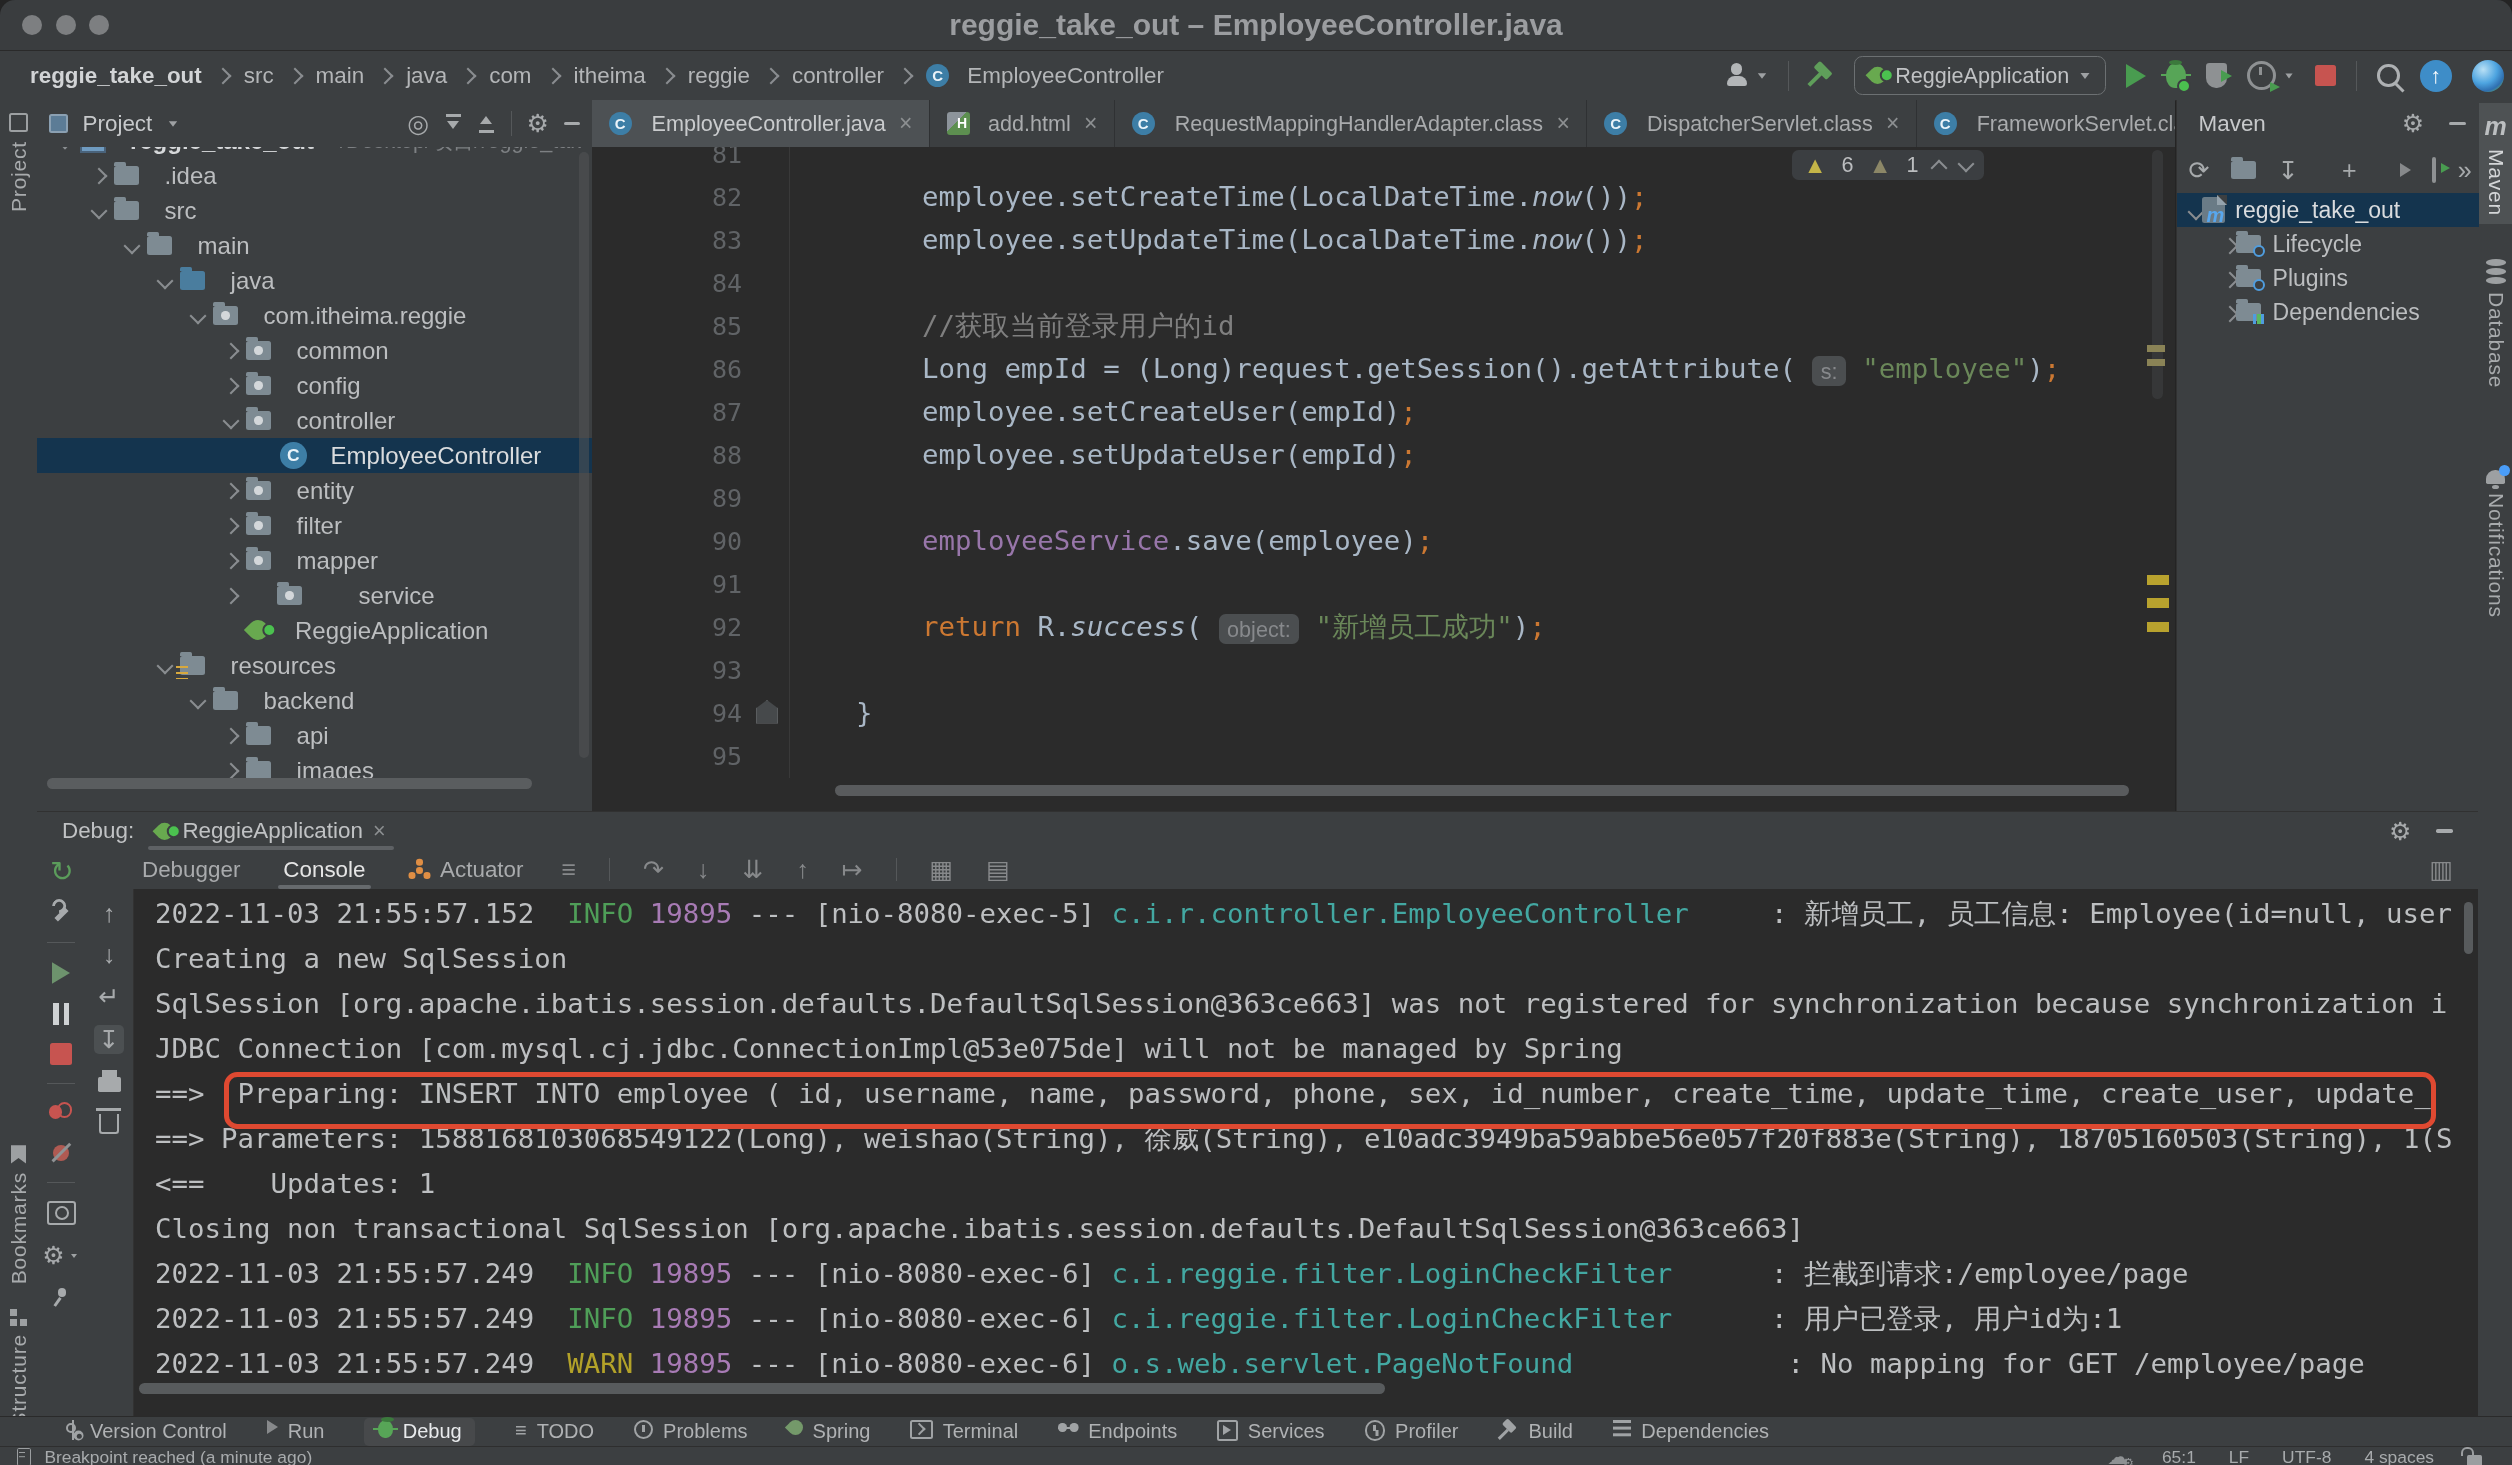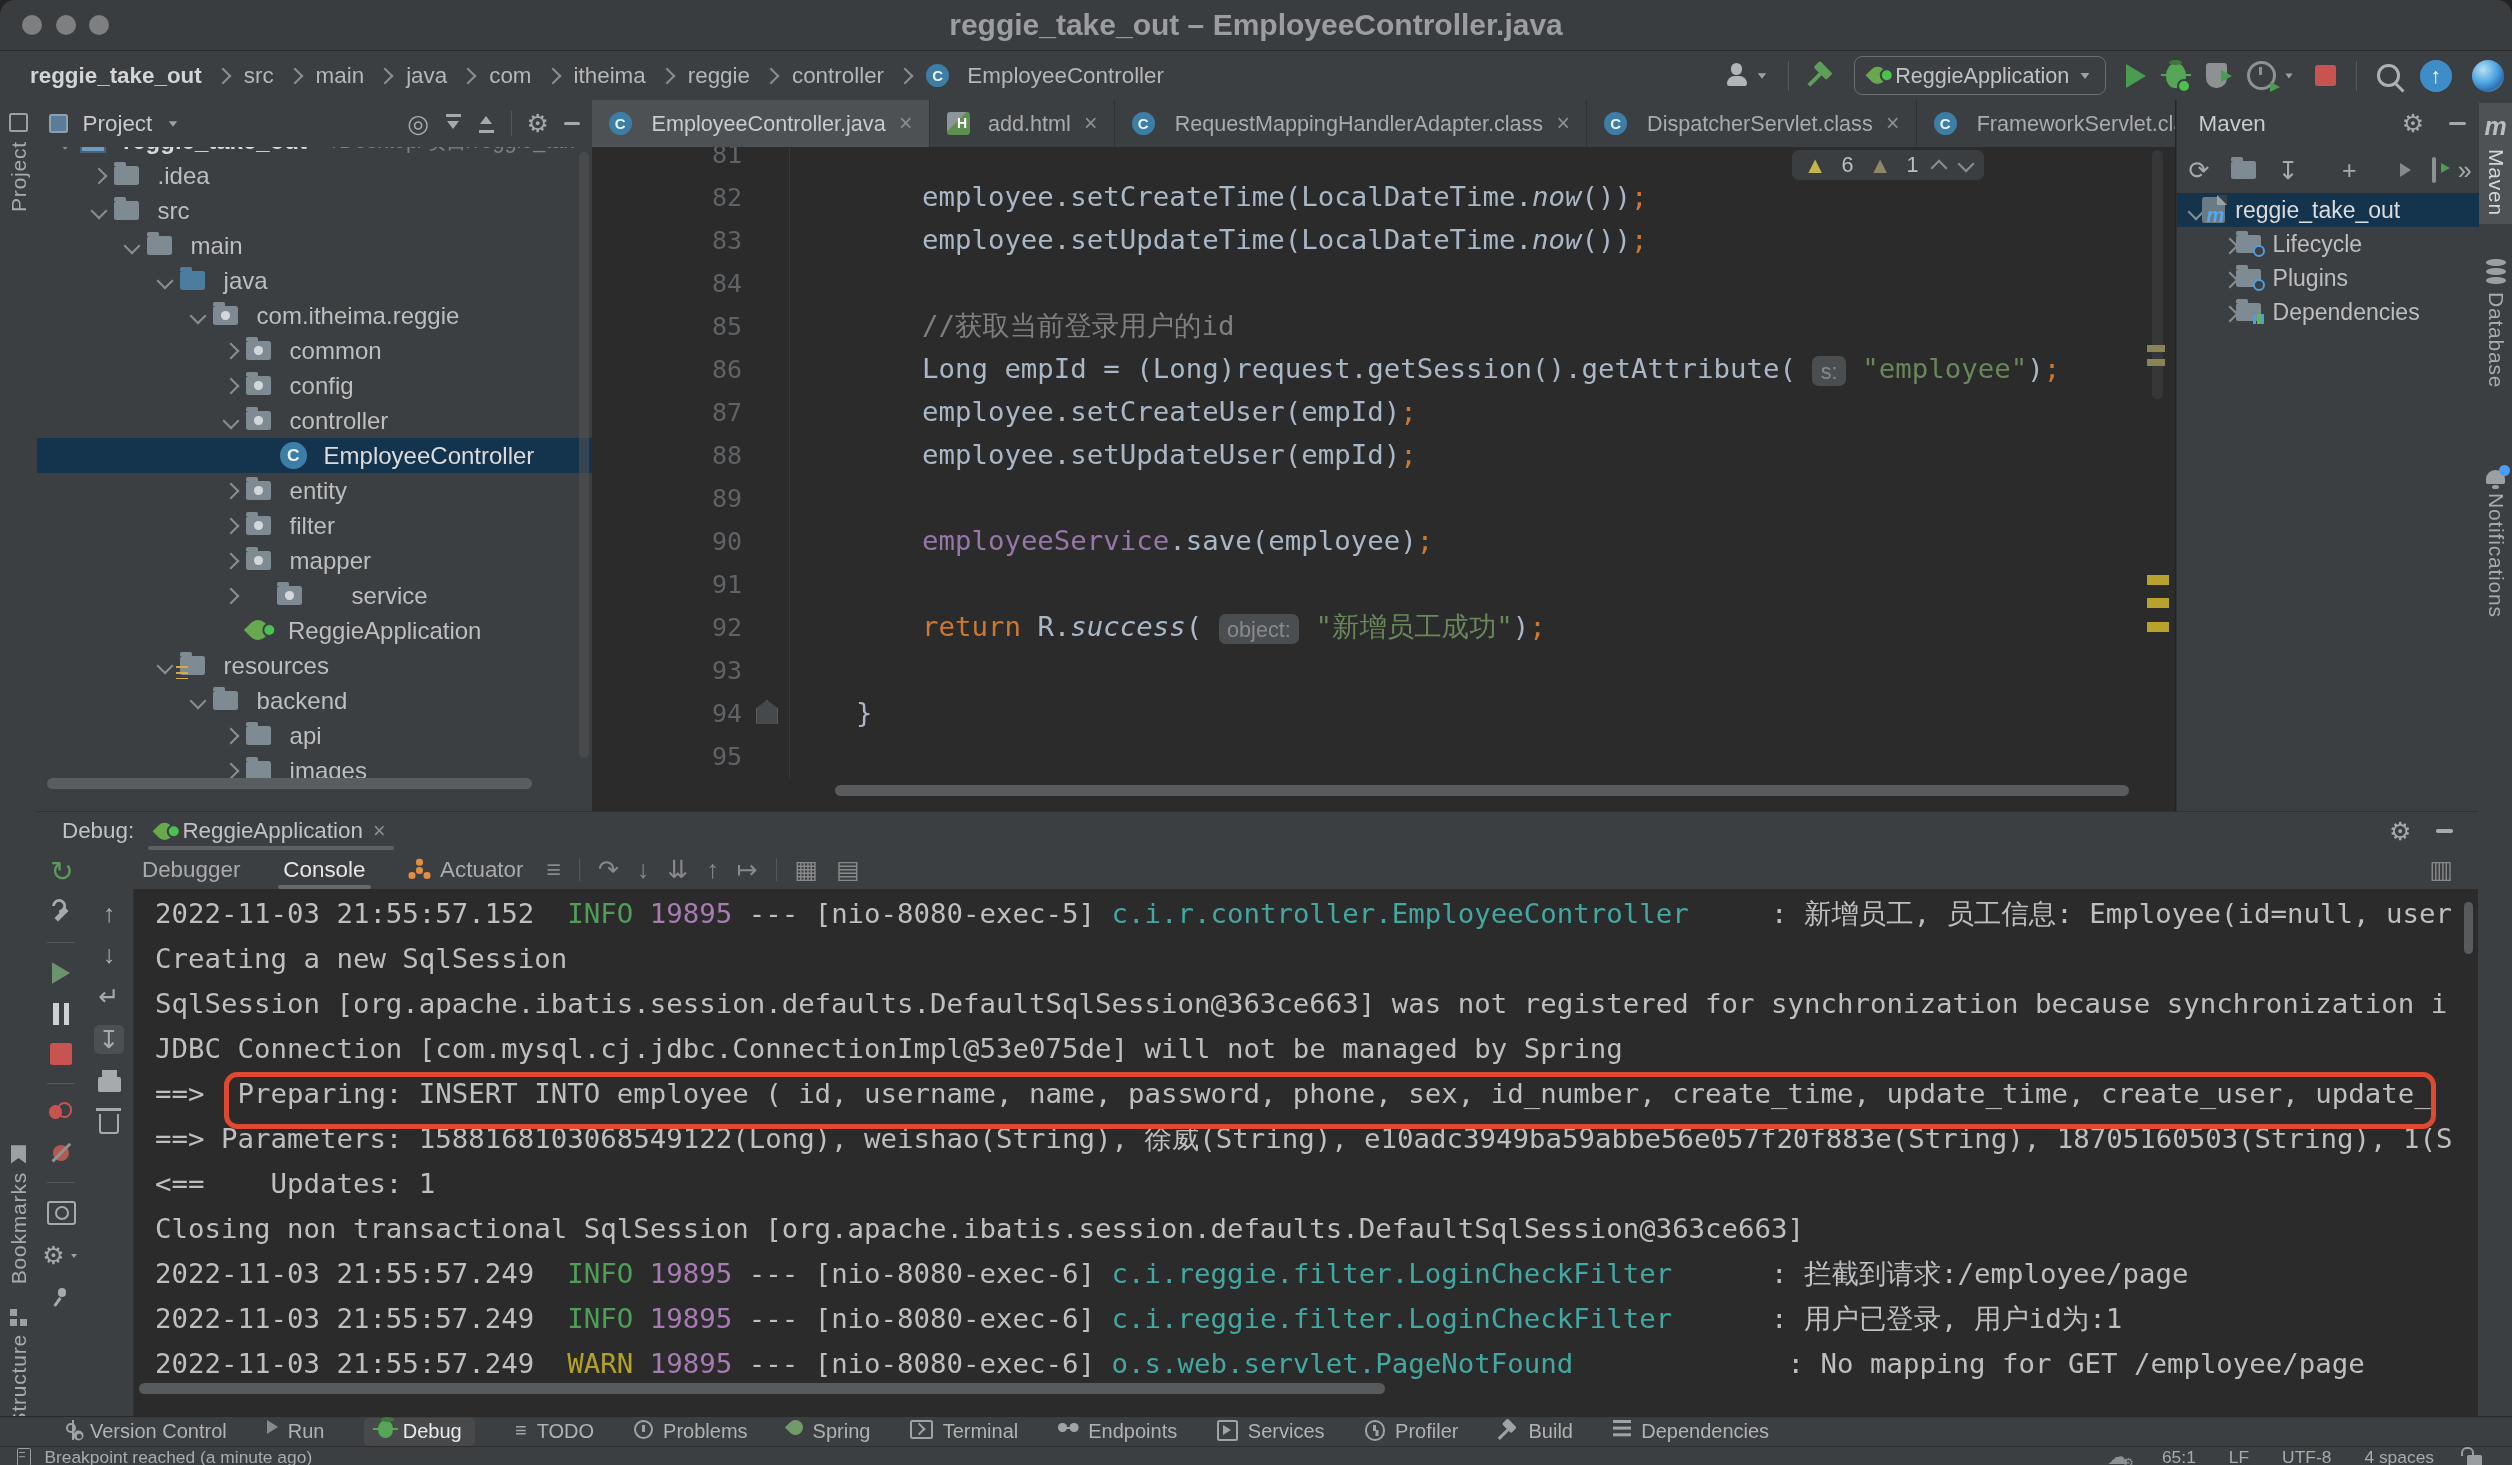--- a/index.html
+++ b/index.html
@@ -77,21 +77,21 @@
   .ic-expall,.ic-colall{position:relative;width:18.3px;height:18.3px}
   .ic-expall::before{content:"";position:absolute;top:0;left:1.7px;right:1.7px;height:2.5px;background:#a7aaac}
   .ic-expall::after{content:"";position:absolute;left:2.5px;top:6.6px;width:0;height:0;border-left:6.6px solid transparent;border-right:6.6px solid transparent;border-top:8.3px solid #a7aaac}
   .ic-colall::before{content:"";position:absolute;bottom:0;left:1.7px;right:1.7px;height:2.5px;background:#a7aaac}
   .ic-colall::after{content:"";position:absolute;left:2.5px;top:1.7px;width:0;height:0;border-left:6.6px solid transparent;border-right:6.6px solid transparent;border-bottom:8.3px solid #a7aaac}
   #project-tree{position:absolute;left:0;top:0;width:100%;z-index:1}
   .trow{height:35px;display:flex;align-items:center;font-size:24px;color:#bcbec0;white-space:nowrap}
   .trow.sel{background:#14344e;color:#dadcde}
   .trow .chvbox{width:30px;display:flex;justify-content:center;flex:0 0 30px}
   .trow .path{font-size:21.6px;color:#7d8083;margin-left:13.3px}
-  .trow .lbl{margin-left:7px}
+  .trow .lbl{margin-left:14px}
   .trow.bold .lbl{font-weight:700;color:#d6d8da}
   .fold{display:inline-block;width:25px;height:18.3px;background:#7e8b93;border-radius:2.5px;position:relative;margin-right:11.6px;flex:0 0 25px}
   .fold::before{content:"";position:absolute;top:-4.2px;left:0;width:11.6px;height:4.2px;background:inherit;border-radius:1.7px 1.7px 0 0}
   .fold.java{background:#4a7d9e}
   .fold.pkg::after{content:"";position:absolute;left:50%;top:50%;width:8.3px;height:8.3px;margin:-4.2px 0 0 -4.2px;background:#d3d7da;border-radius:50%}
   .fold.res::after{content:"";position:absolute;left:-4.2px;bottom:-4.2px;width:12.5px;height:13.3px;background:repeating-linear-gradient(#d8a93e 0 2.5px,transparent 2.5px 5.8px)}
   .fold.gear::after{content:"";position:absolute;right:-4.2px;bottom:-4.2px;width:8.3px;height:8.3px;border:2.5px solid #4f9ddf;border-radius:50%;background:#3c3f41}
   .fold.bars::after{content:"";position:absolute;right:-3.3px;bottom:-3.3px;width:11.6px;height:10px;background:linear-gradient(90deg,#4f9ddf 0 3.3px,transparent 3.3px 4.2px,#5bb85e 4.2px 7.5px,transparent 7.5px 8.3px,#4f9ddf 8.3px 11.6px)}
   .cls{display:inline-flex;width:26.6px;height:26.6px;border-radius:50%;background:#3d7ea6;color:#eaf3f9;font-size:17.4px;font-weight:700;align-items:center;justify-content:center;margin-right:10px;flex:0 0 26.6px}
   .cls.sm{width:23px;height:23px;font-size:15px;flex:0 0 23px}
@@ -141,21 +141,21 @@
   .mrow.sel{background:#14344e;color:#dadcde}
   
   #debug-panel{position:absolute;left:37px;top:811px;width:2441px;height:605px;background:#3c3f41;border-top:0.8px solid #313131;overflow:hidden}
   #dbg-header{position:absolute;left:0;top:0;width:100%;height:38px;display:flex;align-items:center;gap:13.3px;padding:0 25px;box-sizing:border-box}
   #dbg-header .dlbl{font-size:22.4px;color:#c0c2c4}
   #dbg-session{display:flex;align-items:center;gap:10px;position:relative;padding:0 8.3px;height:100%}
   #dbg-session .slbl{font-size:22.4px;color:#c0c2c4}
   #dbg-session .x{color:#8c8f91;font-size:21.6px}
   #dbg-session::after{content:"";position:absolute;left:0;right:0;bottom:0;height:4.2px;background:#5e6164;border-radius:2.5px}
   #dbg-hdr-right{margin-left:auto;display:flex;align-items:center;gap:25px}
-  #dbg-tabs{position:absolute;left:0;top:38px;width:100%;height:39px;display:flex;align-items:center;gap:18px;padding:0 25px 0 100px;box-sizing:border-box}
+  #dbg-tabs{position:absolute;left:0;top:38px;width:100%;height:39px;display:flex;align-items:center;gap:33px;padding:0 25px 0 100px;box-sizing:border-box}
   .dtab{font-size:22.4px;color:#a9abad;position:relative;height:100%;display:flex;align-items:center;gap:10px;padding:0 5px}
   .dtab.active{color:#e5e5e5}
   .dtab.active::after{content:"";position:absolute;left:0;right:0;bottom:0;height:4.2px;background:#666a6d;border-radius:2.5px}
   .ic-actuator{position:relative;width:21.6px;height:21.6px}
   .ic-actuator::before{content:"";position:absolute;width:6.6px;height:6.6px;border-radius:50%;background:#df8e44;left:7.5px;top:8.3px;box-shadow:0 -8.3px 0 #df8e44,7.5px 5px 0 #df8e44,-7.5px 5px 0 #df8e44}
   .dbgico{font-size:25px;color:#87898b;line-height:1}
   #rerun{position:absolute;left:13.3px;top:43px;font-size:28px;color:#5b9c5b;z-index:8}
   #dbg-col1{position:absolute;left:0;top:77px;width:48px;height:528px;display:flex;flex-direction:column;align-items:center;gap:18.3px;padding-top:11.6px}
   #dbg-col2{position:absolute;left:48px;top:77px;width:48px;height:528px;display:flex;flex-direction:column;align-items:center;gap:16.6px;padding-top:11.6px;border-right:0.8px solid #323232}
   .csep{width:28px;height:0.8px;background:#55585a}

